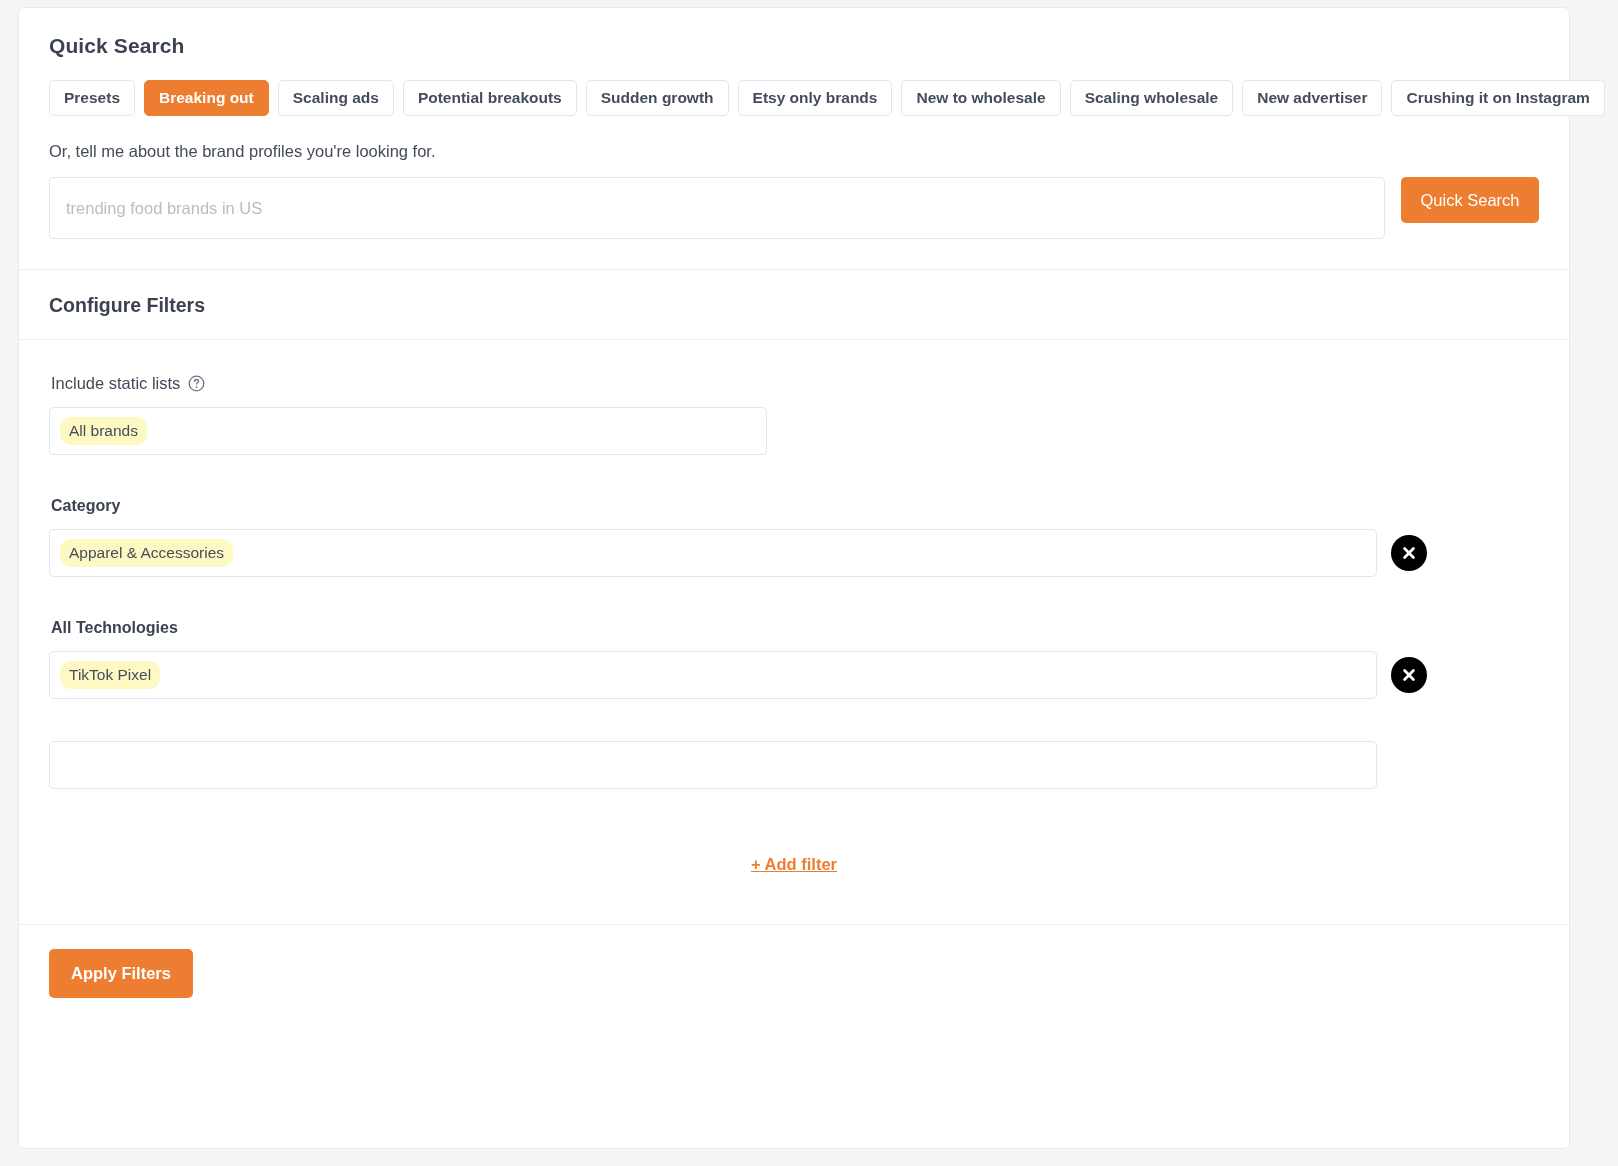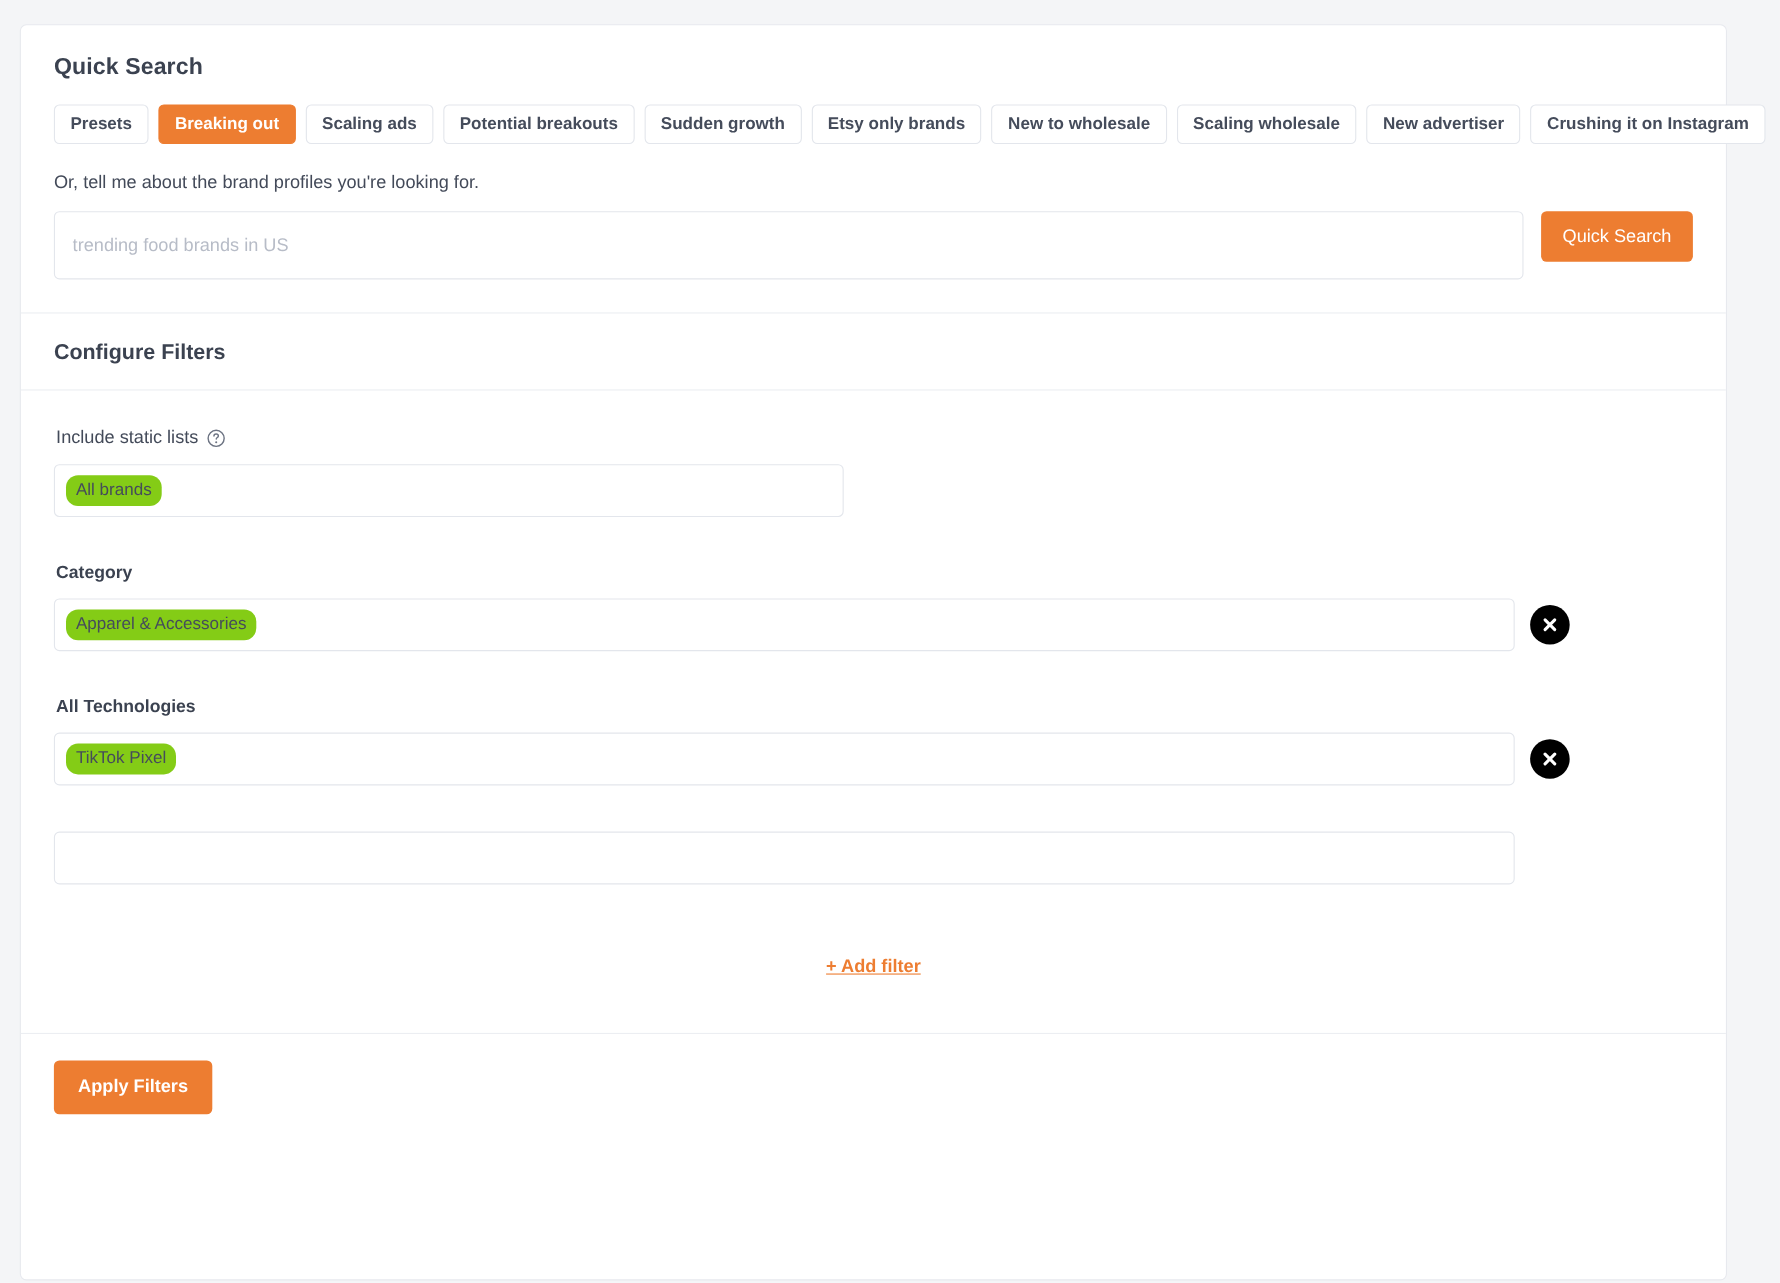--- a/index.html
+++ b/index.html
@@ -11,21 +11,21 @@
     -webkit-font-smoothing: antialiased;
   }
   .page {
     position: relative;
     width: 1618px; height: 1166px;
     background: #f4f5f7;
     overflow: hidden;
   }
   .card {
     position: absolute;
-    left: 18px; top: 22px;
+    left: 18px; top: 7px;
     width: 1552px;
     min-height: 1142px;
     background: #ffffff;
     border: 1px solid #e7e9ee;
     border-radius: 6px;
   }
 
   
   .qs-section { padding: 26px 30px 30px 30px; }
   .qs-title {
@@ -138,21 +138,21 @@
     border: 1px solid #e3e6ec;
     border-radius: 5px;
     background: #ffffff;
     display: flex;
     align-items: center;
     padding: 0 10px;
     gap: 8px;
   }
   .ph { color: #b7bcc7; font-size: 16.5px; }
   .chip {
-    background: #84cc16;
+    background: #fef9c3;
     color: #454c5b;
     border-radius: 11px;
     font-size: 15.5px;
     padding: 5px 9px 6px 9px;
     line-height: 1.1;
     white-space: nowrap;
     cursor: pointer;
   }
 
   .filter-block { margin-top: 42px; }

